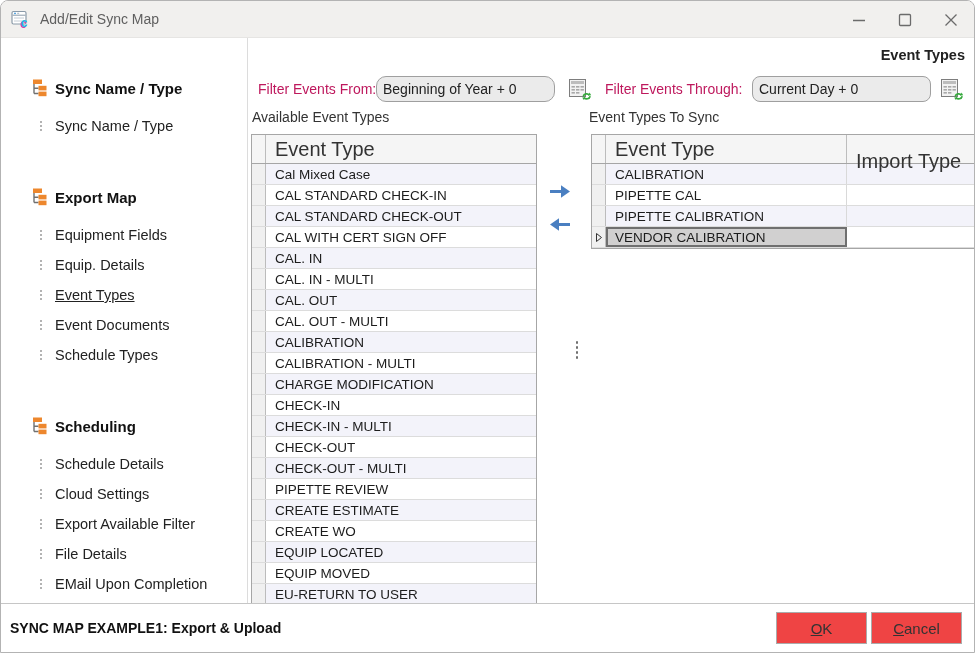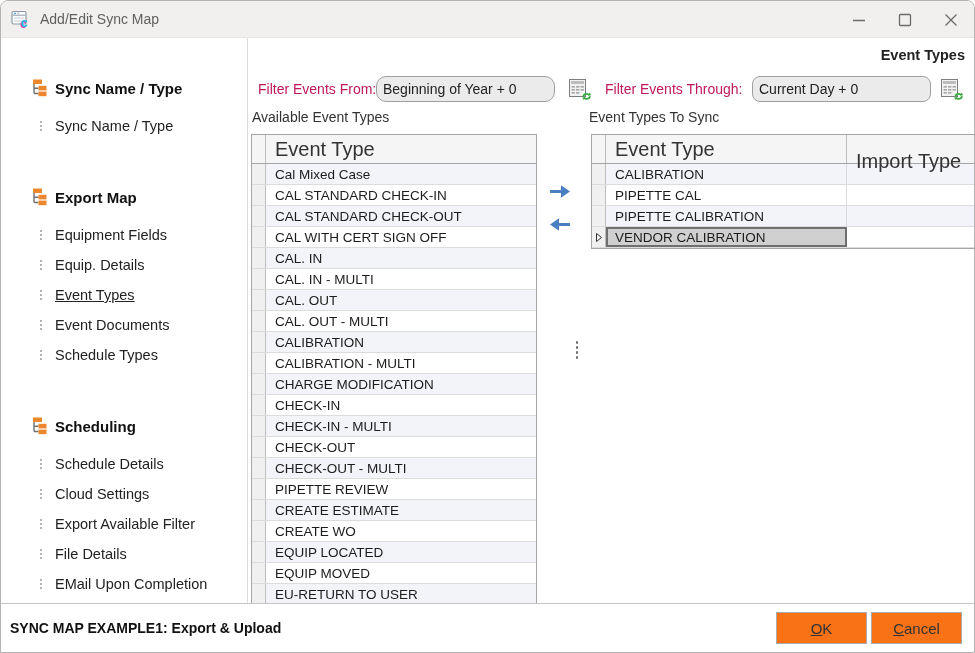--- a/index.html
+++ b/index.html
@@ -61,21 +61,21 @@
   .move-btn { position:absolute; left:300px; width:22px; height:15px; cursor:pointer; background:none; border:none; padding:0; }
   .splitter { position:absolute; left:324px; top:303px; width:8px; height:26px; display:flex;
               flex-direction:column; align-items:center; gap:2.5px; cursor:row-resize; }
   .splitter i { width:2.5px; height:2.5px; background:#6f6f6f; border-radius:50%; }
 
   
   .footer { position:absolute; left:0; right:0; bottom:0; height:49px; background:#fff;
             border-top:1px solid #c6c6c6; }
   .status { position:absolute; left:9px; top:0; height:48px; line-height:48px;
             font-size:14px; font-weight:bold; color:#111; }
-  .btn { position:absolute; top:8px; height:32px; width:91px; background:#f97316; border:1px solid #ababab;
+  .btn { position:absolute; top:8px; height:32px; width:91px; background:#ef4444; border:1px solid #ababab;
          font-family:"Liberation Sans",sans-serif; font-size:15px; color:#333;
          display:flex; align-items:center; justify-content:center; cursor:pointer; }
   .btn .u { text-decoration:underline; }
   .btn-ok { right:107px; }
   .btn-cancel { right:12px; }
 </style>
 </head>
 <body>
 
 <div class="window">

